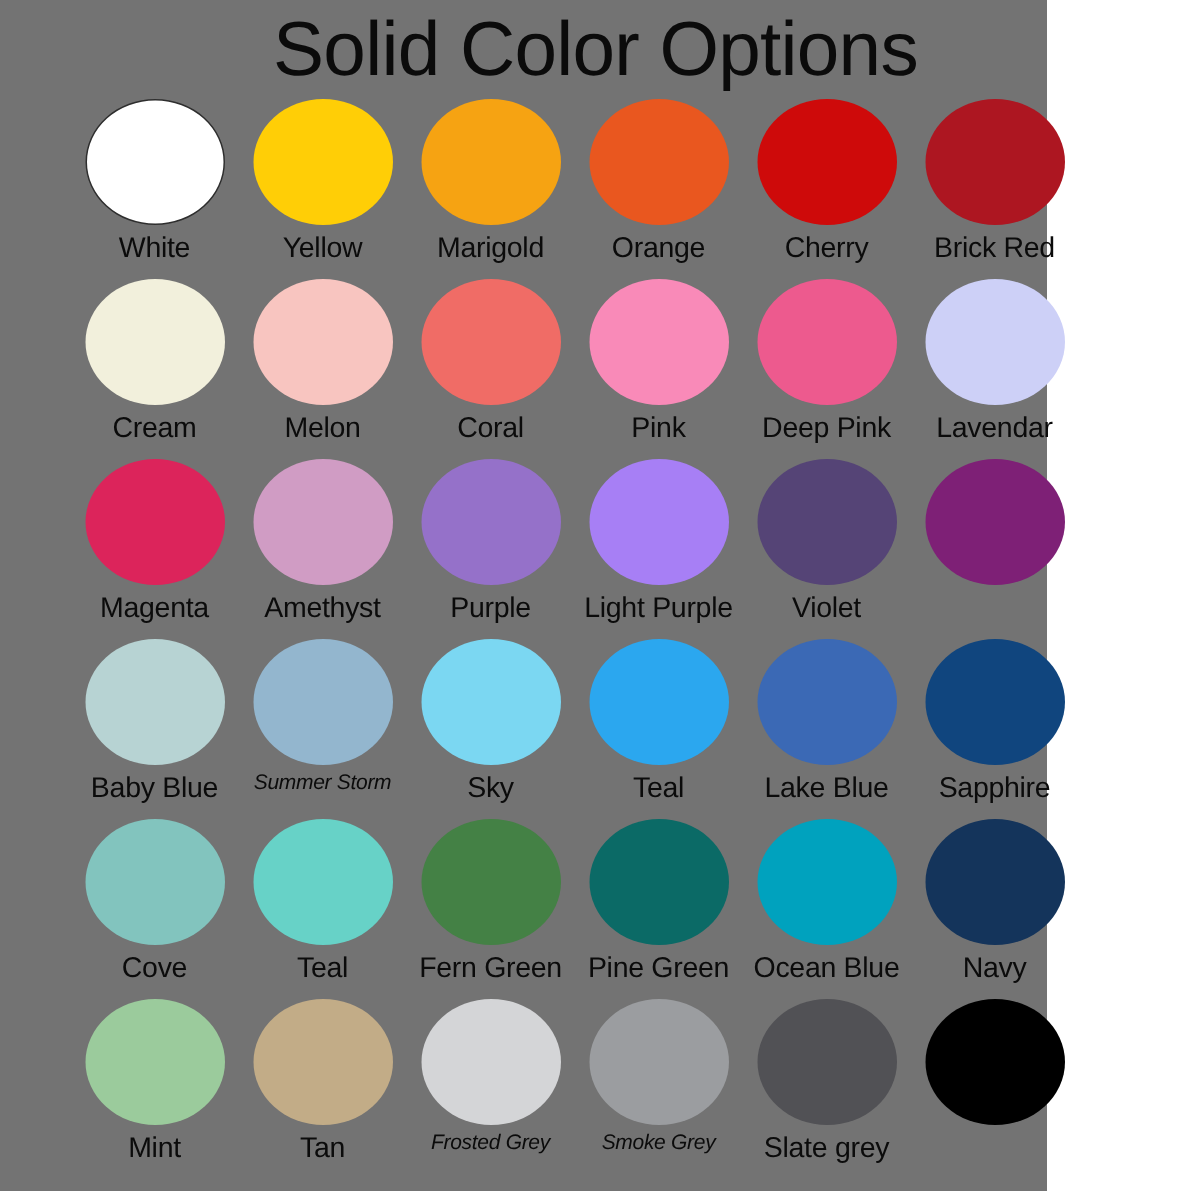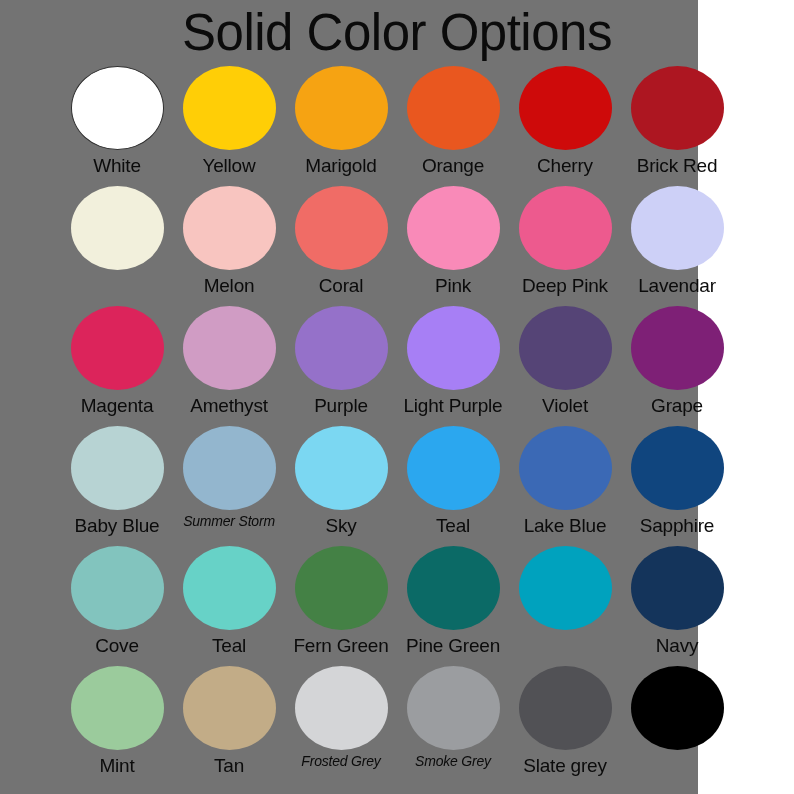--- a/index.html
+++ b/index.html
@@ -38,21 +38,21 @@
     letter-spacing: -0.5px;
     line-height: 58px;
     color: #0b0b0b;
     white-space: nowrap;
   }
 
   
   .grid {
     position: absolute;
     top: 62px;
-    left: 61px;
+    left: 47px;
     width: 672px;
     display: grid;
     grid-template-columns: repeat(6, 112px);
     grid-auto-rows: 120px;
   }
 
   .swatch-cell {
     position: relative;
     width: 112px;
     height: 120px;
@@ -122,20 +122,21 @@
       <div class="swatch-cell">
         <div class="swatch-dot" style="background: rgb(206, 10, 10);"></div>
         <div class="swatch-label">Cherry</div>
       </div>
       <div class="swatch-cell">
         <div class="swatch-dot" style="background: rgb(173, 22, 33);"></div>
         <div class="swatch-label">Brick Red</div>
       </div>
       <div class="swatch-cell">
         <div class="swatch-dot" style="background: rgb(242, 240, 220);"></div>
+        <div class="swatch-label">Cream</div>
       </div>
       <div class="swatch-cell">
         <div class="swatch-dot" style="background: rgb(248, 197, 192);"></div>
         <div class="swatch-label">Melon</div>
       </div>
       <div class="swatch-cell">
         <div class="swatch-dot" style="background: rgb(240, 108, 102);"></div>
         <div class="swatch-label">Coral</div>
       </div>
       <div class="swatch-cell">
@@ -165,21 +166,20 @@
       <div class="swatch-cell">
         <div class="swatch-dot" style="background: rgb(167, 127, 245);"></div>
         <div class="swatch-label">Light Purple</div>
       </div>
       <div class="swatch-cell">
         <div class="swatch-dot" style="background: rgb(85, 68, 118);"></div>
         <div class="swatch-label">Violet</div>
       </div>
       <div class="swatch-cell">
         <div class="swatch-dot" style="background: rgb(126, 32, 118);"></div>
-        <div class="swatch-label">Grape</div>
       </div>
       <div class="swatch-cell">
         <div class="swatch-dot" style="background: rgb(183, 211, 211);"></div>
         <div class="swatch-label">Baby Blue</div>
       </div>
       <div class="swatch-cell">
         <div class="swatch-dot" style="background: rgb(147, 182, 206);"></div>
         <div class="swatch-label small">Summer Storm</div>
       </div>
       <div class="swatch-cell">
@@ -209,20 +209,21 @@
       <div class="swatch-cell">
         <div class="swatch-dot" style="background: rgb(68, 129, 69);"></div>
         <div class="swatch-label">Fern Green</div>
       </div>
       <div class="swatch-cell">
         <div class="swatch-dot" style="background: rgb(11, 106, 102);"></div>
         <div class="swatch-label">Pine Green</div>
       </div>
       <div class="swatch-cell">
         <div class="swatch-dot" style="background: rgb(0, 162, 190);"></div>
+        <div class="swatch-label">Ocean Blue</div>
       </div>
       <div class="swatch-cell">
         <div class="swatch-dot" style="background: rgb(20, 52, 91);"></div>
         <div class="swatch-label">Navy</div>
       </div>
       <div class="swatch-cell">
         <div class="swatch-dot" style="background: rgb(155, 203, 156);"></div>
         <div class="swatch-label">Mint</div>
       </div>
       <div class="swatch-cell">

